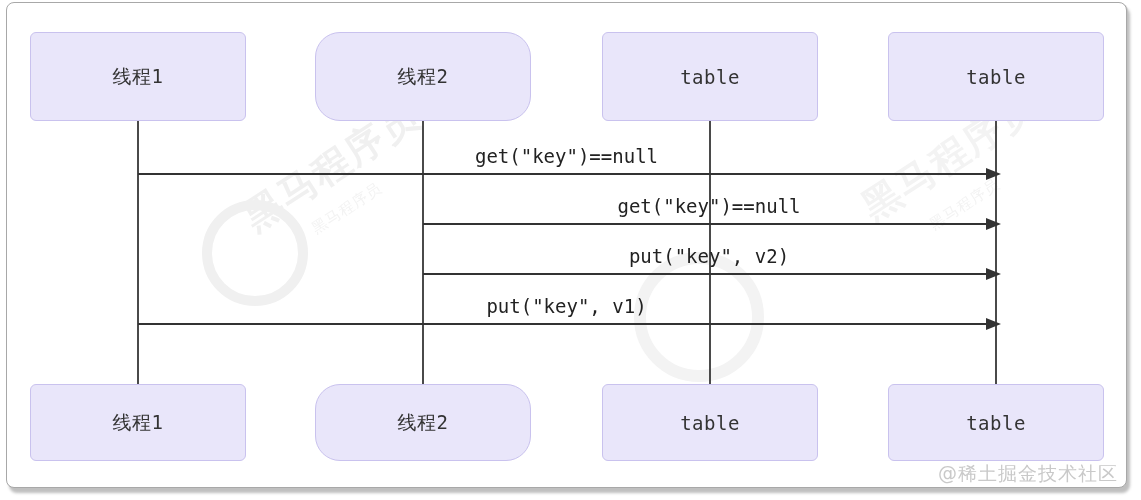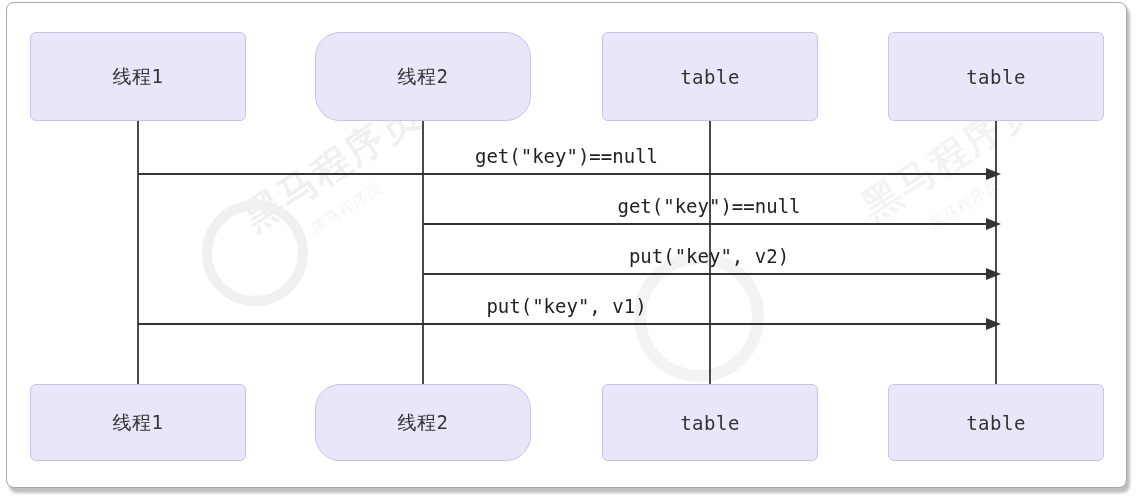--- a/index.html
+++ b/index.html
@@ -156,14 +156,15 @@
         <div class="arrow-head"></div>
       </div>
 
       <div class="msg-label lab-t1 ly4">put("key", v1)</div>
       <div class="msg-line from-t1 y4">
         <div class="arrow-head"></div>
       </div>
 
     </div>
 
+    <div class="credit">@稀土掘金技术社区</div>
   </div>
 </div>
 
 </body></html>

